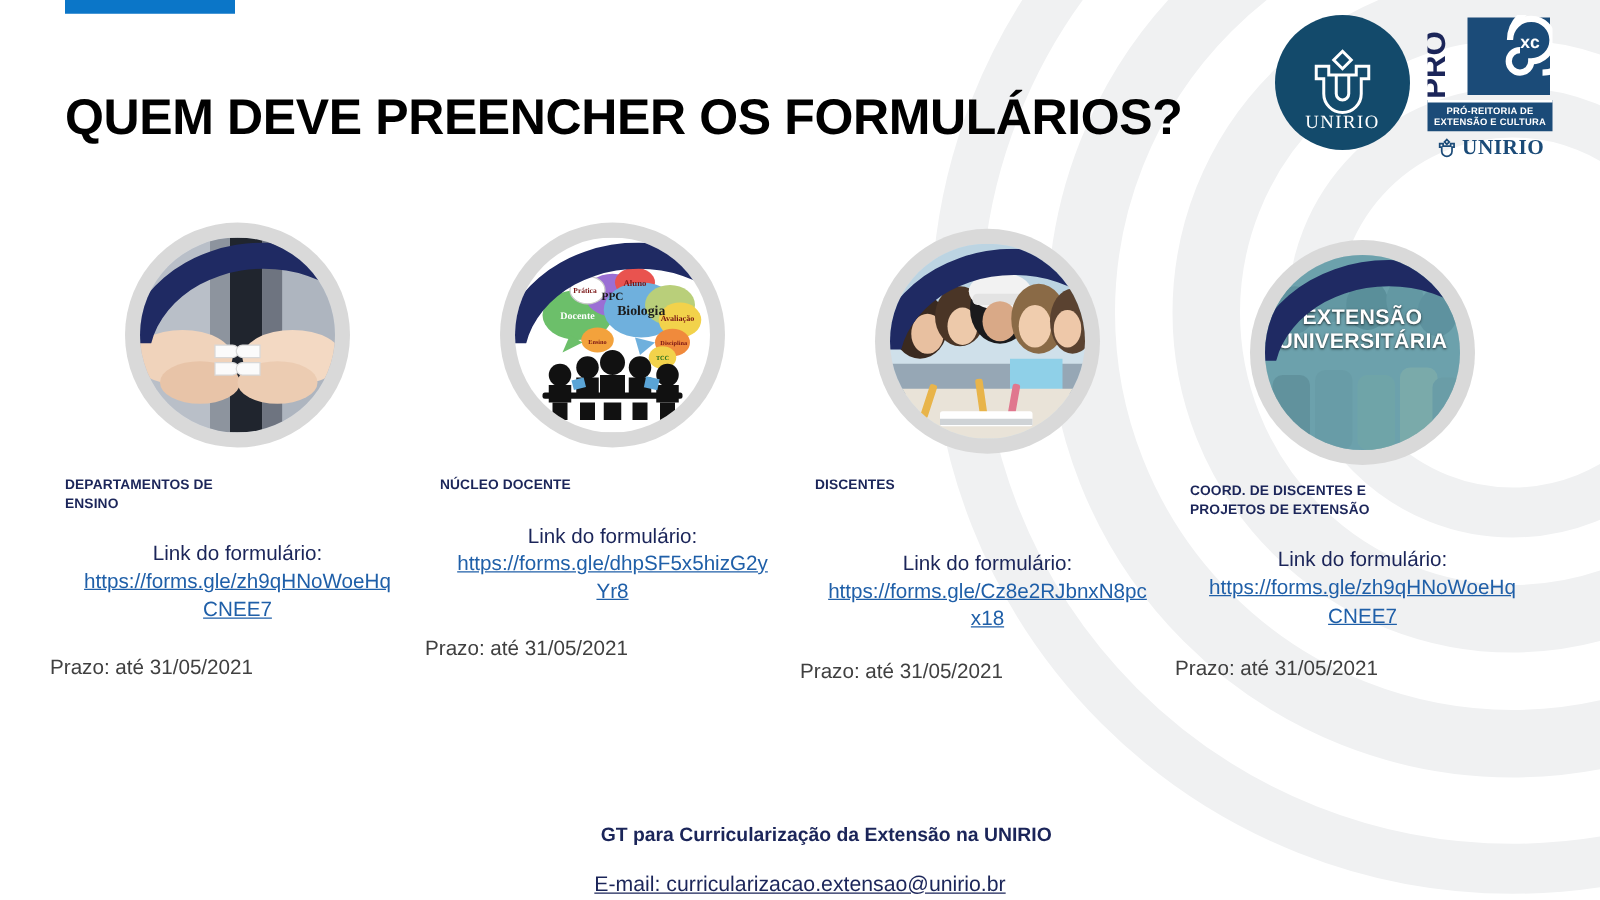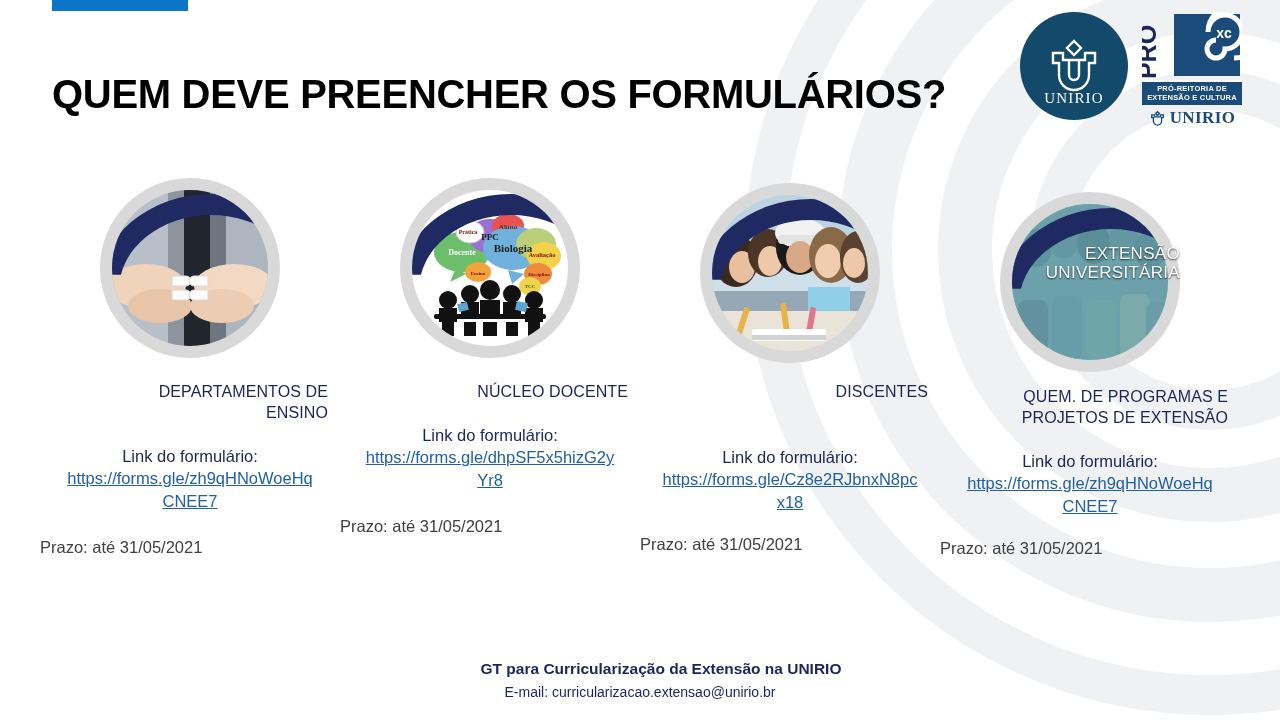--- a/index.html
+++ b/index.html
@@ -140,24 +140,24 @@
     position: absolute;
     left: -14px; top: 4px;
     width: 184px; height: 150px;
     border-radius: 50%;
     border: 21px solid #1f2a63;
     clip-path: polygon(0 0, 100% 0, 100% 42%, 0 42%);
   }
 
   .caption {
     margin-top: 16px;
-    text-align: right;
+    text-align: left;
     color: #1b2559;
-    font-size: 16px;
-    font-weight: normal;
+    font-size: 11px;
+    font-weight: bold;
     line-height: 1.32;
     letter-spacing: 0.1px;
     padding: 0 12px;
   }
   .link-block {
     margin-top: 22px;
     text-align: center;
     font-size: 16.5px;
     line-height: 1.35;
     color: #1b2559;
@@ -194,29 +194,29 @@
 
   
   .footer {
     position: absolute;
     left: 0; right: 0; top: 660px;
     text-align: center;
     color: #1b2559;
     z-index: 3;
   }
   .footer .l1 { font-size: 15.5px; font-weight: bold; margin-left: 42px; }
-  .footer .l2 { font-size: 14px; margin-top: 6px; }
+  .footer .l2 { font-size: 17px; margin-top: 20px; text-decoration: underline; }
 
   .overlay-label {
     position: absolute;
     left: 0; right: 0; top: 52px;
-    text-align: right;
+    text-align: center;
     color: #ffffff;
     font-size: 17px;
-    font-weight: normal;
+    font-weight: bold;
     line-height: 1.14;
     letter-spacing: 0.3px;
     text-shadow: 0 1px 2px rgba(0,0,0,.75);
     font-family: "Liberation Sans", sans-serif;
   }
 </style>
 </head>
 <body>
 
 <div id="slide">
@@ -456,21 +456,21 @@
             <rect width="156" height="156" fill="#5f98a6" opacity="0.35"></rect>
           </svg>
         </div>
         <div class="overlay-label">
           <div>EXTENSÃO</div>
           <div>UNIVERSITÁRIA</div>
         </div>
         <div class="arc-cap"></div>
       </div>
       <div class="caption">
-        <div>QUEM.  DE PROGRAMAS E</div>
+        <div>COORD.  DE DISCENTES E</div>
         <div>PROJETOS  DE EXTENSÃO</div>
       </div>
       <div class="link-block">
         <span class="lead">Link do formulário:</span>
         <a href="#">https://forms.gle/zh9qHNoWoeHqCNEE7</a>
       </div>
       <div class="deadline">Prazo: até 31/05/2021</div>
     </div>
 
   </div>

